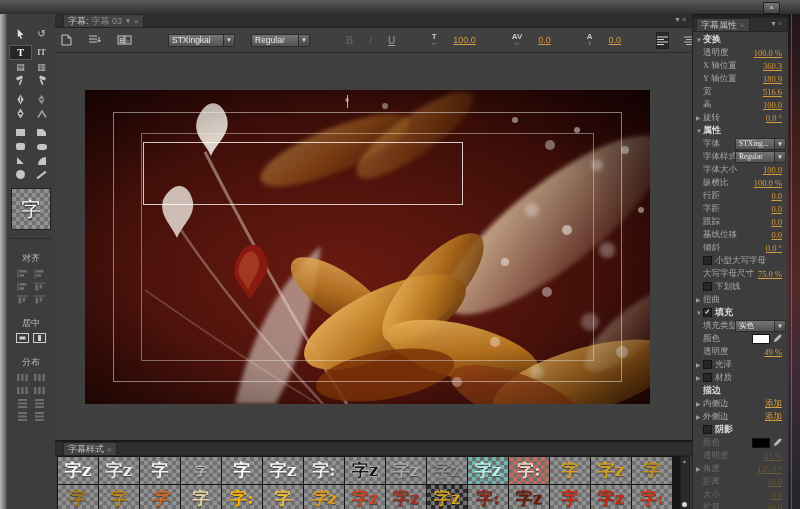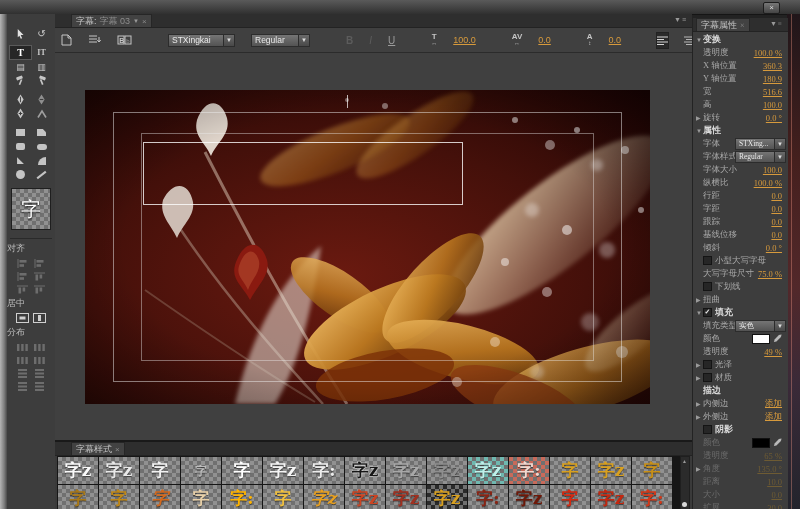--- a/index.html
+++ b/index.html
@@ -21,35 +21,35 @@
   
   #tools{left:7px;top:14px;width:48px;height:495px;background:#3d3d3d;border-right:1px solid #272727;}
   #tool-grid{display:grid;grid-template-columns:21px 21px;justify-content:center;row-gap:1px;padding-top:13px;}
   .tool{height:13px;display:flex;align-items:center;justify-content:center;color:#c8c8c8;}
   .tool.active{background:#262626;outline:1px solid #5a5a5a;color:#fff;}
   .tool .shp{display:inline-block;background:#c4c4c4;}
   .gap{height:4px;grid-column:1 / span 2;}
   #style-preview{margin:7px auto 0;width:38px;height:40px;border:1px solid #1f1f1f;
      display:flex;align-items:center;justify-content:center;}
   #style-preview span{color:#fff;font-size:20px;font-family:"DejaVu Serif",serif;text-shadow:0 1px 2px #000;}
-  .tsec{margin-top:3px;font-size:9px;color:#bdbdbd;}
+  .tsec{margin-top:13px;text-align:center;font-size:9px;color:#bdbdbd;}
   .icon-grid{display:grid;grid-template-columns:17px 17px;justify-content:center;row-gap:3px;margin-top:3px;}
   .igrid-item{height:10px;display:flex;align-items:center;justify-content:center;}
   .dim{opacity:.38;}
   .sep-h{height:1px;background:#2a2a2a;margin:8px 3px 0;}
   
   .checker{background-color:#919191;
     background-image:linear-gradient(45deg,#707070 25%,transparent 25%,transparent 75%,#707070 75%),
                      linear-gradient(45deg,#707070 25%,transparent 25%,transparent 75%,#707070 75%);
     background-size:8px 8px;background-position:0 0,4px 4px;}
   
   #center{left:55px;top:14px;width:637px;height:426px;background:#404040;}
   .tabbar{height:13px;background:#2e2e2e;border-bottom:1px solid #232323;display:flex;align-items:center;position:relative;}
   .tab{background:#424242;border:1px solid #262626;border-bottom:none;height:12px;
-       display:flex;align-items:center;padding:0 4px;font-size:9px;color:#c2c2c2;margin-left:16px;gap:3px;}
+       display:flex;align-items:center;padding:0 4px;font-size:9px;color:#c2c2c2;margin-left:8px;gap:3px;}
   .tab .dimtxt{color:#8d8d8d;}
   .tab-x{color:#8a8a8a;font-size:8px;}
   .pmenu{position:absolute;right:5px;top:2px;color:#9a9a9a;font-size:7px;letter-spacing:1px;}
   #toolbar{height:24px;display:flex;align-items:center;padding:0 5px;border-bottom:1px solid #2b2b2b;gap:16px;}
   .tbico{width:16px;height:14px;display:flex;align-items:center;justify-content:center;color:#c5c5c5;}
   .tbsep{width:1px;height:16px;background:#2c2c2c;margin:0 2px;}
   .dd{display:flex;align-items:center;height:13px;}
   .ddv{background:linear-gradient(#757575,#535353);border:1px solid #2c2c2c;color:#e9e9e9;
        font-size:8.5px;padding:0 3px;height:11px;line-height:11px;}
   .dda{background:linear-gradient(#6a6a6a,#484848);border:1px solid #2c2c2c;border-left:none;color:#ddd;

